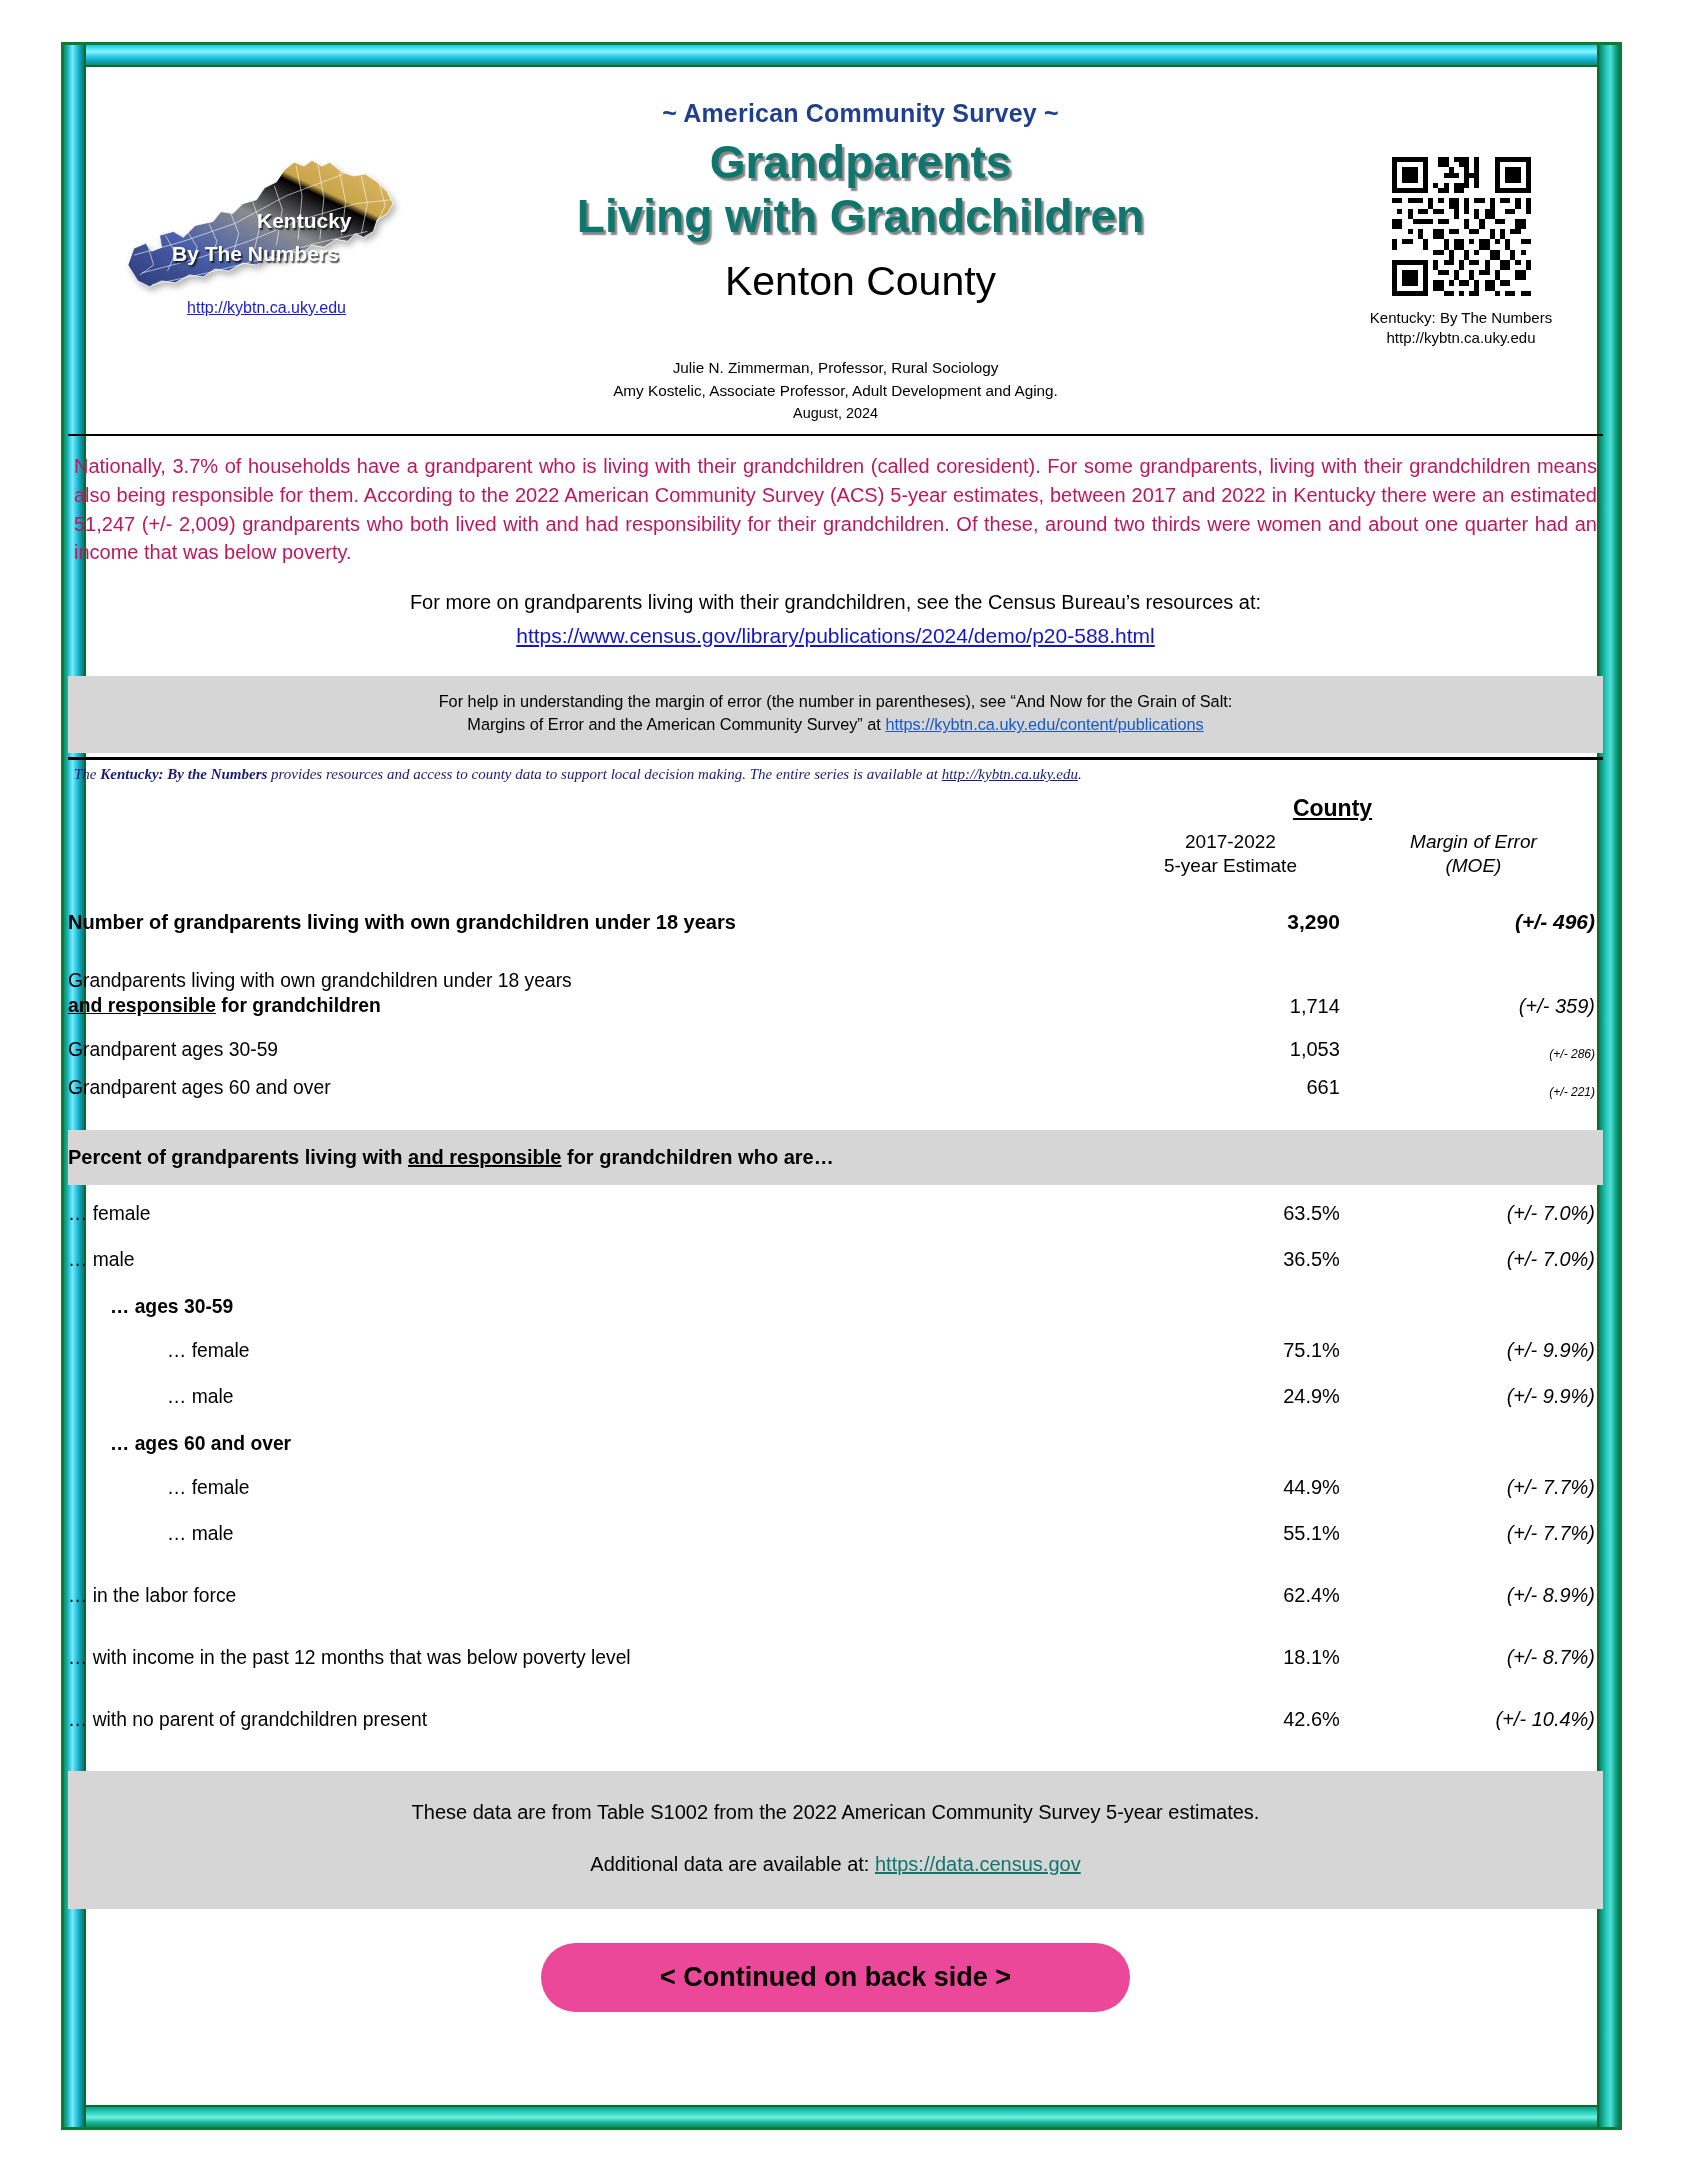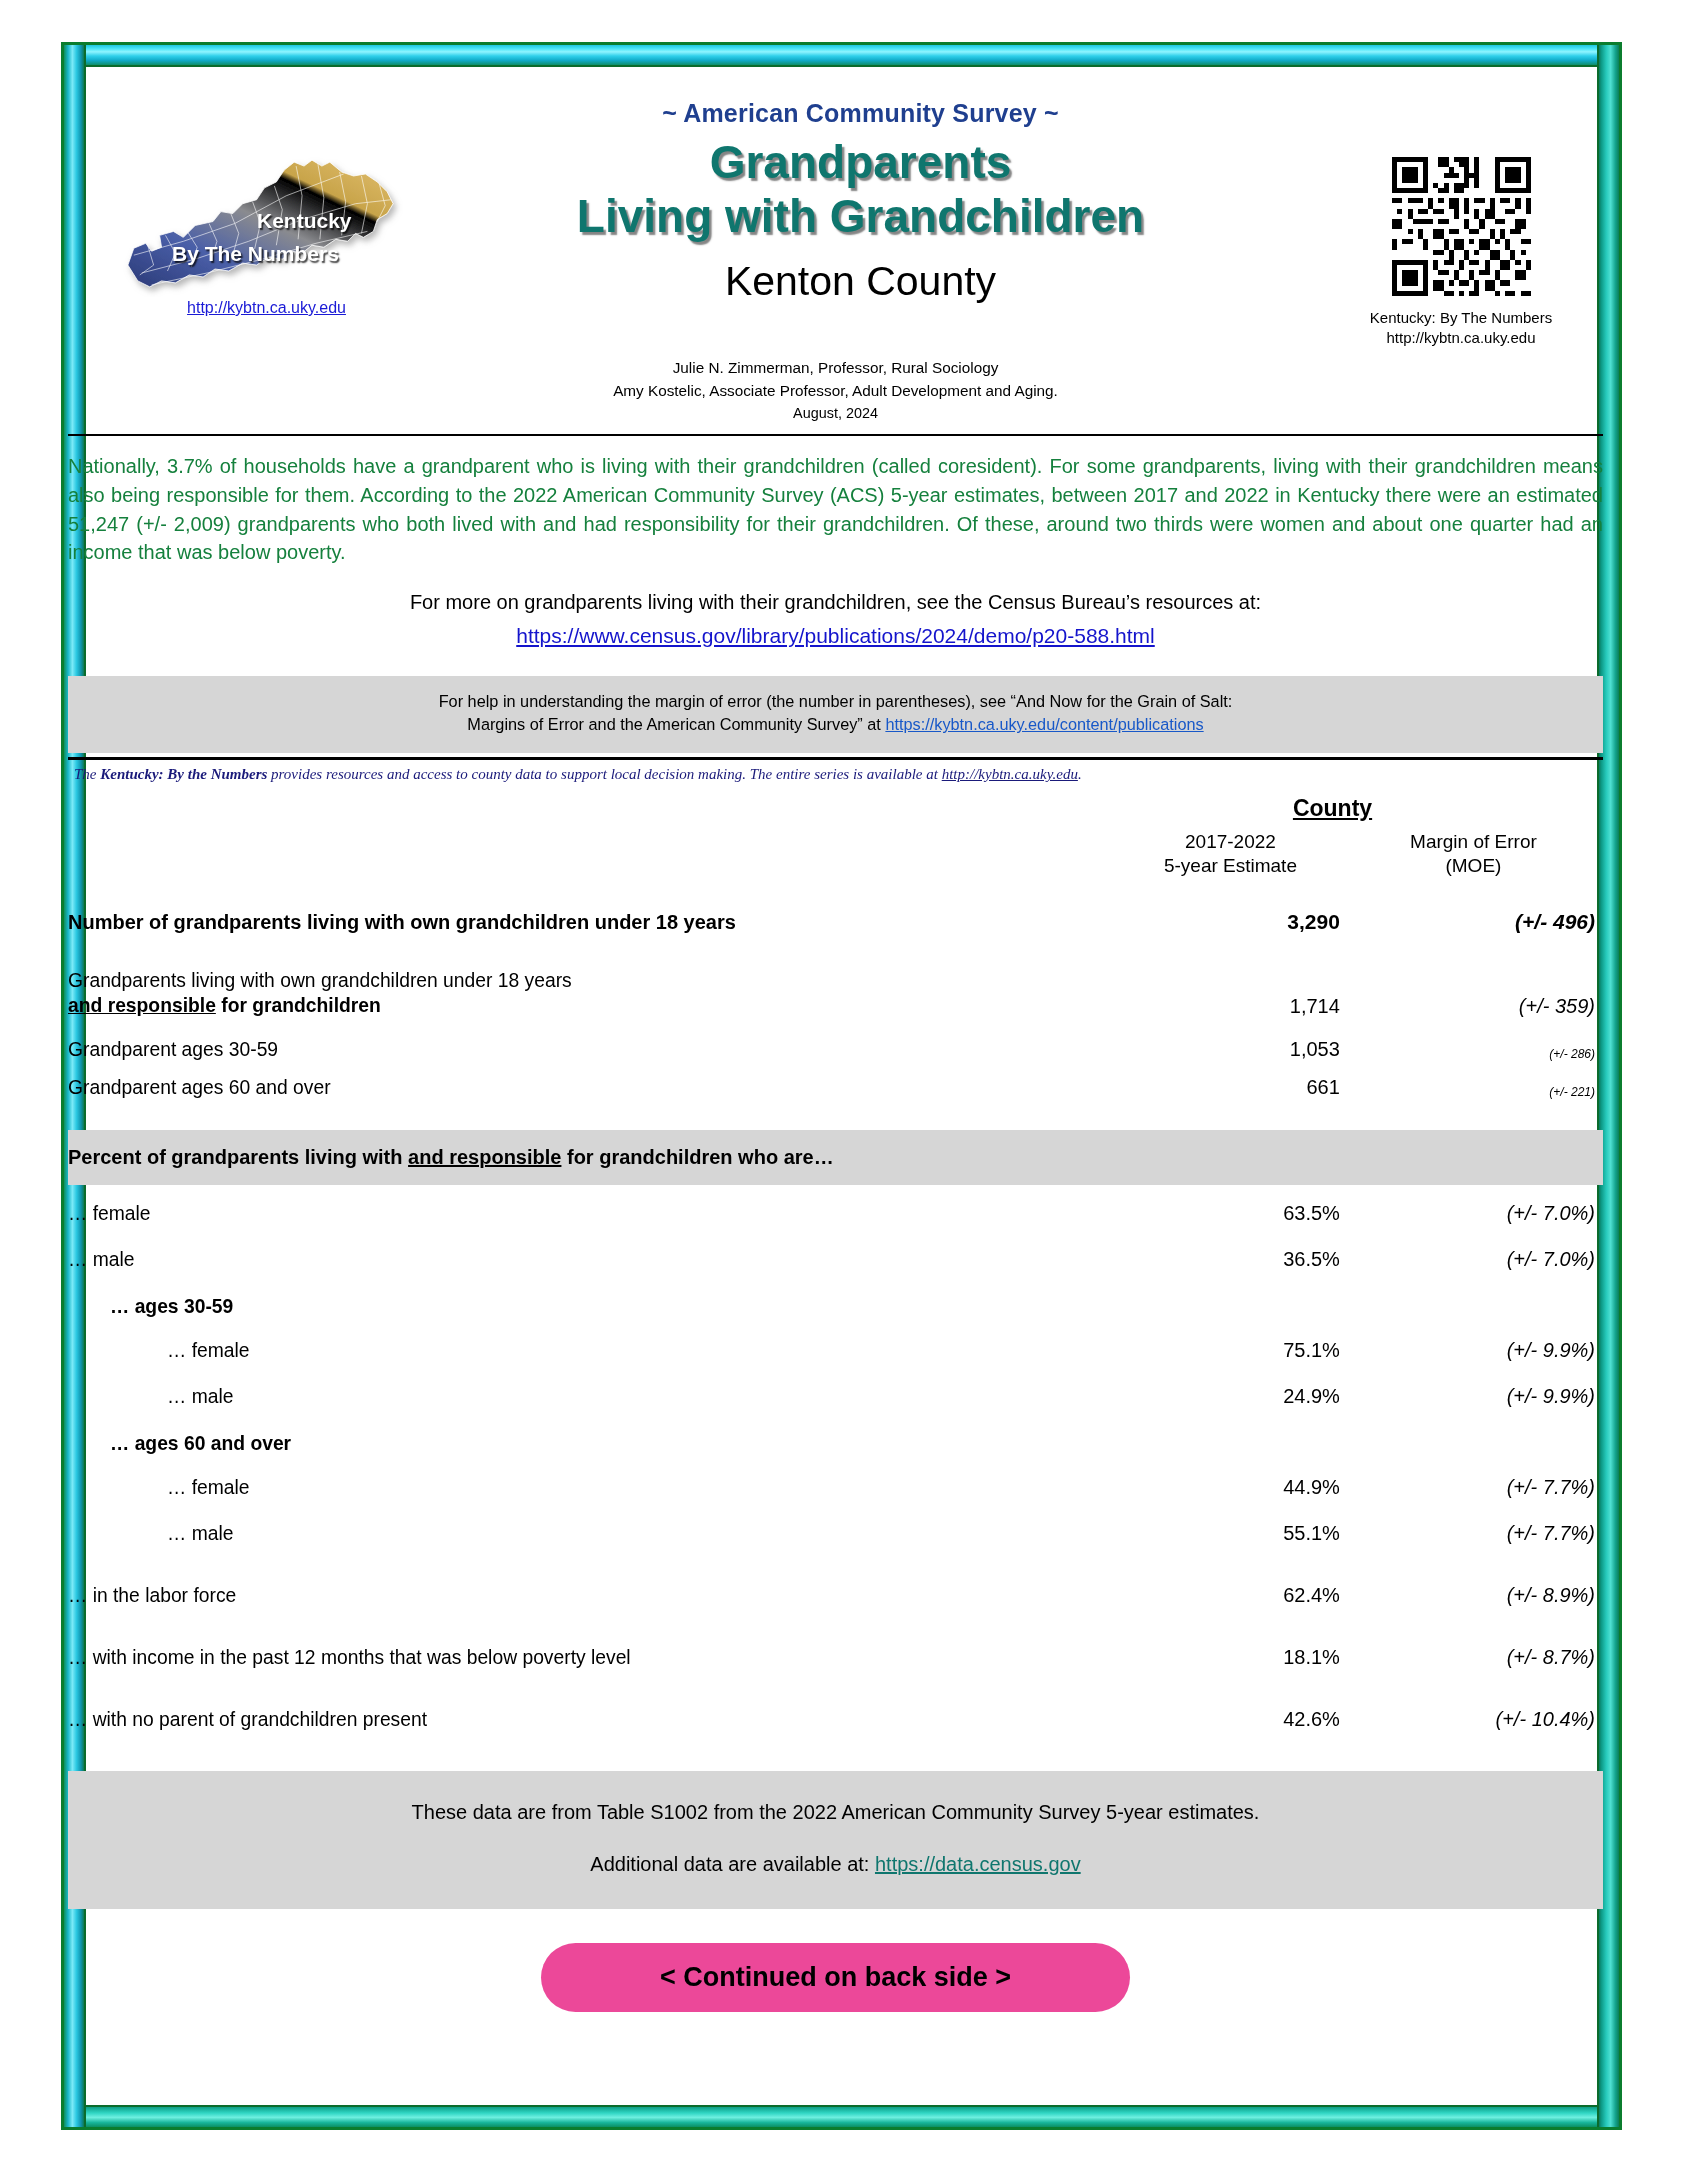--- a/index.html
+++ b/index.html
@@ -150,23 +150,23 @@
   }
   .authors .date { font-size: 14.4px; }
 
   .rule { border-top: 2px solid #000; margin: 6px 0 0 0; }
 
   
   .intro {
     text-align: justify;
     font-size: 20px;
     line-height: 1.43;
-    color: #15803d;
+    color: #be185d;
     margin: 16px 0 0 0;
-    padding: 0 0;
+    padding: 0 6px;
     font-family: "Liberation Sans", sans-serif;
   }
   .more-line {
     text-align: center;
     font-size: 20px;
     margin-top: 24px;
     color: #000;
     font-family: "Liberation Sans", sans-serif;
   }
   .census-url {
@@ -226,21 +226,21 @@
   .county-head-wrap { padding-right: 59px !important; }
 
   .chead {
     text-align: center;
     font-size: 19px;
     line-height: 1.25;
     padding-top: 6px !important;
     padding-bottom: 10px !important;
     font-family: "Liberation Sans", sans-serif;
   }
-  .chead.moe { }
+  .chead.moe { font-style: italic; }
 
   .r-big-label {
     font-size: 20px;
     font-weight: bold;
     padding-top: 22px !important;
     padding-bottom: 8px !important;
     font-family: "Liberation Sans", sans-serif;
   }
   .r-big-val {
     font-size: 21px; font-weight: bold;

